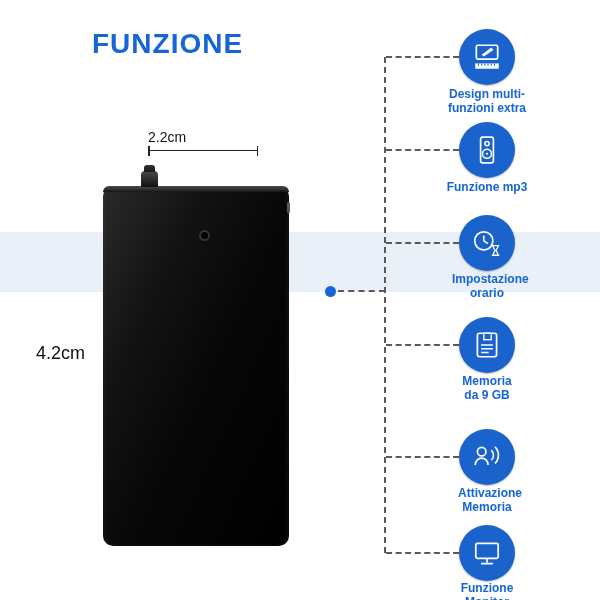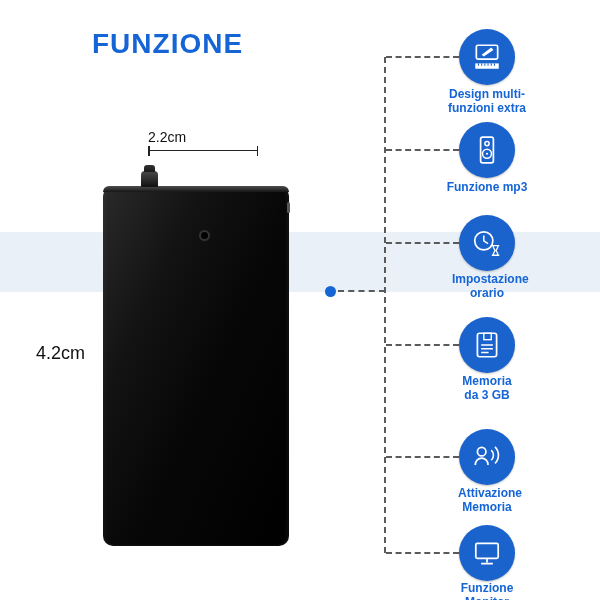--- a/index.html
+++ b/index.html
@@ -164,21 +164,21 @@
   <div class="connector" style="top:344px;"></div>
   <div class="feature-circle" style="top:317px;">
     <span>
       <svg viewBox="0 0 30 30">
         <rect x="6" y="4" width="18" height="22" rx="2" fill="none" stroke="#fff" stroke-width="1.6"></rect>
         <rect x="12" y="4" width="7" height="6" fill="none" stroke="#fff" stroke-width="1.3"></rect>
         <path d="M9.5 15 h11 M9.5 18.5 h11 M9.5 22 h7" stroke="#fff" stroke-width="1.3" fill="none"></path>
       </svg>
     </span>
   </div>
-  <div class="feature-label w58" style="top:375px;">Memoria da 3 GB</div>
+  <div class="feature-label w58" style="top:375px;">Memoria da 9 GB</div>
 
   <div class="connector" style="top:456px;"></div>
   <div class="feature-circle" style="top:429px;">
     <span>
       <svg viewBox="0 0 30 30">
         <circle cx="10" cy="10" r="4" fill="none" stroke="#fff" stroke-width="1.6"></circle>
         <path d="M4 22.5 c0-4.2 3-6.5 6-6.5 s6 2.3 6 6.5" fill="none" stroke="#fff" stroke-width="1.6"></path>
         <path d="M19 8.5 a6.5 6.5 0 0 1 0 9.5" fill="none" stroke="#fff" stroke-width="1.5"></path>
         <path d="M22.5 5.5 a11 11 0 0 1 0 15.5" fill="none" stroke="#fff" stroke-width="1.5"></path>
       </svg>

